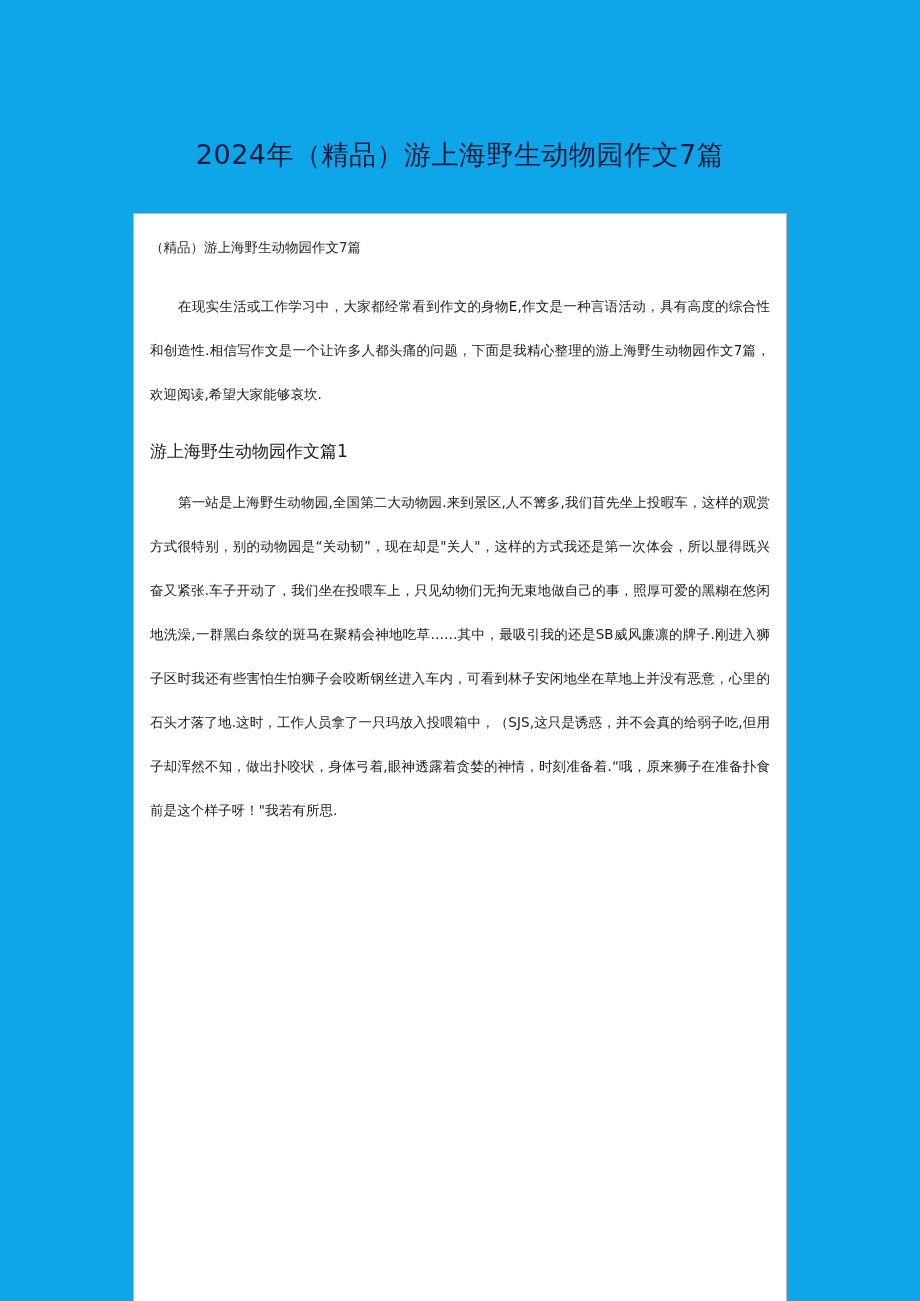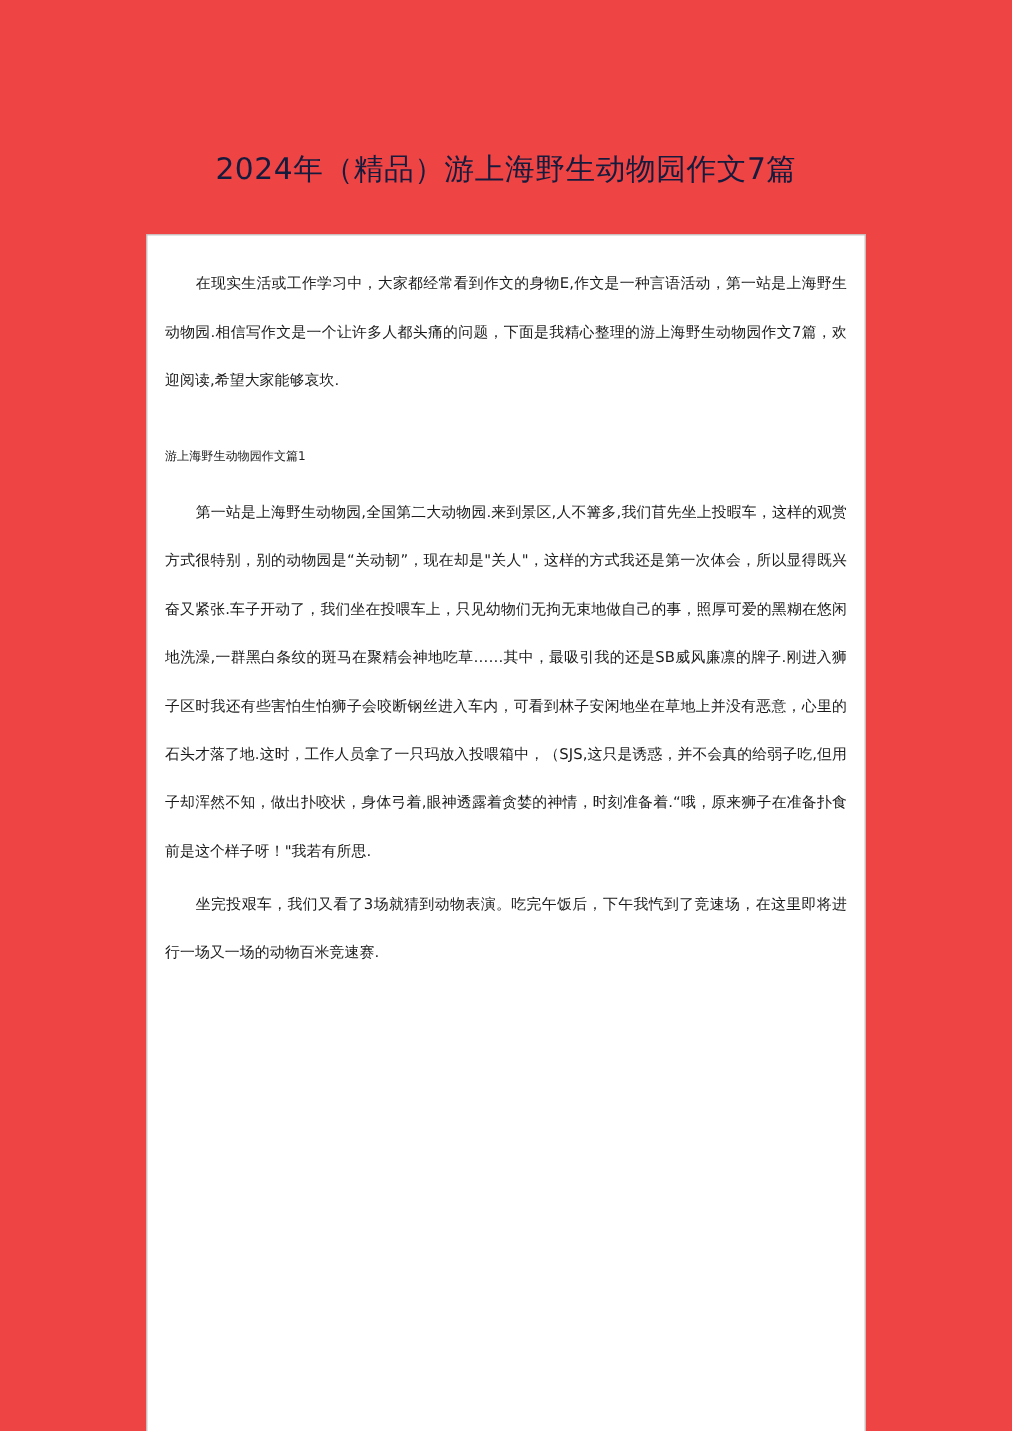--- a/index.html
+++ b/index.html
@@ -12,21 +12,21 @@
     height: 1301px;
     overflow: hidden;
     font-family: "DejaVu Sans", "Liberation Sans", sans-serif;
     -webkit-font-smoothing: antialiased;
   }
 
   .page {
     position: relative;
     width: 920px;
     height: 1301px;
-    background: #ef4444;
+    background: #0ea5e9;
   }
 
   
   .doc-title {
     position: absolute;
     left: 0;
     top: 118px;
     width: 920px;
     text-align: center;
     font-size: 27px;
@@ -58,24 +58,24 @@
   
   .subtitle {
     font-size: 13.5px;
     line-height: 22px;
     color: #2a2a2a;
     margin: 0 0 26px 0;
     white-space: nowrap;
   }
 
   .section-heading {
-    font-size: 11px;
+    font-size: 17px;
     line-height: 22px;
     color: #1a1a1a;
-    margin: 36px 0 18px 0;
+    margin: 24px 0 18px 0;
     white-space: nowrap;
   }
 
   .para {
     font-size: 13.5px;
     line-height: 44px;
     color: #1a1a1a;
     margin: 0 0 4px 0;
     text-indent: 28px;
     text-align: justify;
@@ -91,27 +91,27 @@
 </head>
 <body>
 
 <div class="page">
 
   <h1 class="doc-title">2024年（精品）游上海野生动物园作文7篇</h1>
 
   <div class="content-frame">
     <div class="content-inner">
 
+      <div class="subtitle">（精品）游上海野生动物园作文7篇</div>
 
-      <p class="para">在现实生活或工作学习中，大家都经常看到作文的身物E,作文是一种言语活动，第一站是上海野生动物园.相信写作文是一个让许多人都头痛的问题，下面是我精心整理的游上海野生动物园作文7篇，欢迎阅读,希望大家能够哀坎.</p>
+      <p class="para">在现实生活或工作学习中，大家都经常看到作文的身物E,作文是一种言语活动，具有高度的综合性和创造性.相信写作文是一个让许多人都头痛的问题，下面是我精心整理的游上海野生动物园作文7篇，欢迎阅读,希望大家能够哀坎.</p>
 
       <div class="section-heading">游上海野生动物园作文篇1</div>
 
 
       <p class="para">第一站是上海野生动物园,全国第二大动物园.来到景区,人不篝多,我们苜先坐上投暇车，这样的观赏方式很特别，别的动物园是“关动韧”，现在却是"关人"，这样的方式我还是第一次体会，所以显得既兴奋又紧张.车子开动了，我们坐在投喂车上，只见幼物们无拘无束地做自己的事，照厚可爱的黑糊在悠闲地洗澡,一群黑白条纹的斑马在聚精会神地吃草……其中，最吸引我的还是SB威风廉凛的牌子.刚进入狮子区时我还有些害怕生怕狮子会咬断钢丝进入车内，可看到林子安闲地坐在草地上并没有恶意，心里的石头才落了地.这时，工作人员拿了一只玛放入投喂箱中，（SJS,这只是诱惑，并不会真的给弱子吃,但用子却浑然不知，做出扑咬状，身体弓着,眼神透露着贪婪的神情，时刻准备着.“哦，原来狮子在准备扑食前是这个样子呀！"我若有所思.</p>
 
-      <p class="para">坐完投艰车，我们又看了3场就猜到动物表演。吃完午饭后，下午我忾到了竞速场，在这里即将进行一场又一场的动物百米竞速赛.</p>
 
 
     </div>
   </div>
 
 </div>
 
 </body></html>

